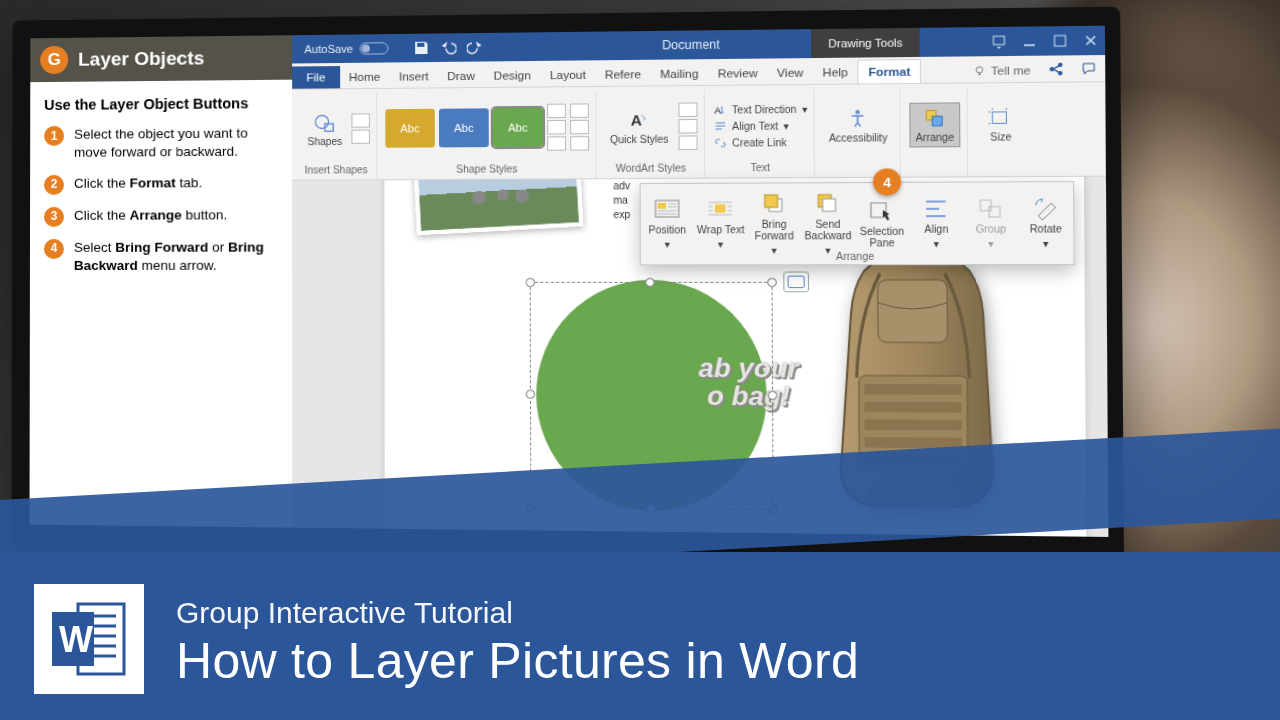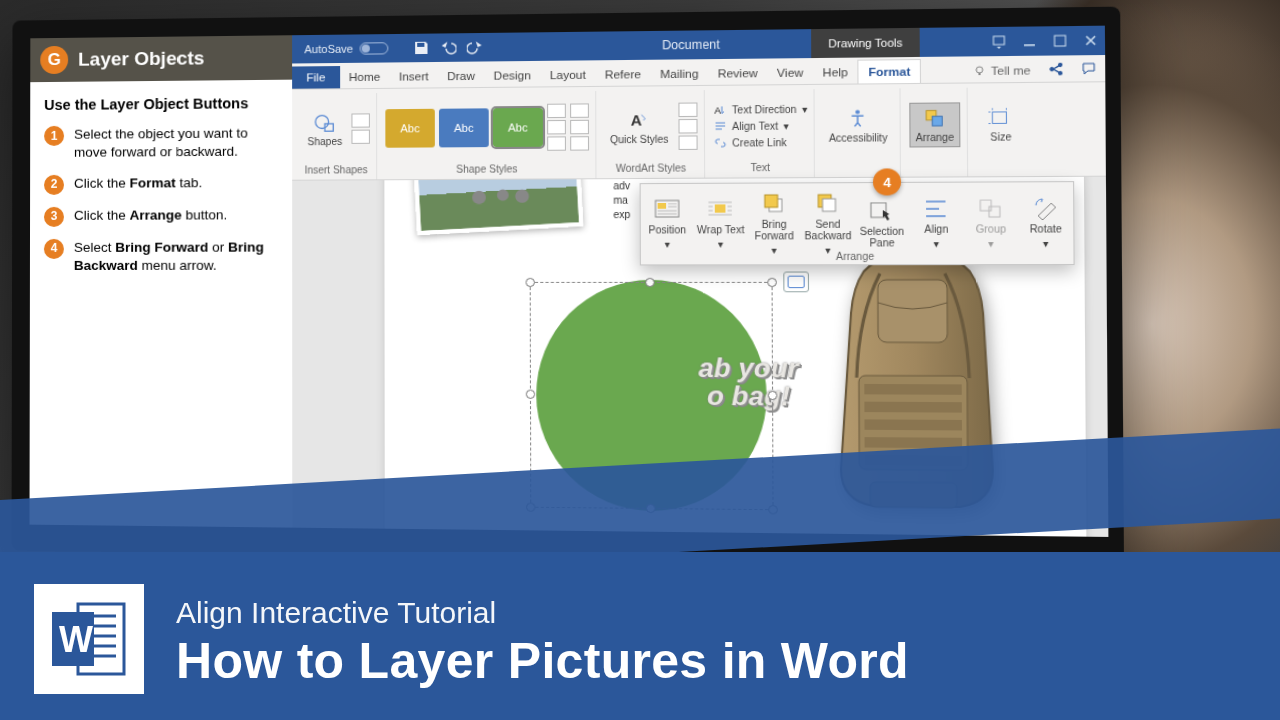--- a/index.html
+++ b/index.html
@@ -104,21 +104,21 @@
   .backpack { position:absolute; left:400px; top:90px; width:200px; height:260px; }
   .backpack svg { width:100%; height:100%; filter:drop-shadow(3px 6px 8px rgba(0,0,0,.35)); }
 
   
   .overlay { position:absolute; left:0; right:0; bottom:0; height:220px; }
   .ov-top { position:absolute; left:0; right:0; top:0; height:90px; background:#2b579a; transform:skewY(-3.2deg); transform-origin:left top; opacity:.92; }
   .ov-bot { position:absolute; left:0; right:0; bottom:0; height:168px; background:#2b579a; }
   .ov-logo { position:absolute; left:34px; bottom:26px; width:110px; height:110px; background:#fff; display:flex; align-items:center; justify-content:center; }
   .ov-text { position:absolute; left:176px; bottom:30px; color:#fff; }
   .ov-sub { font-size:30px; font-weight:400; opacity:.95; margin-bottom:2px; }
-  .ov-main { font-size:50px; font-weight:700; letter-spacing:.3px; }
+  .ov-main { font-size:50px; font-weight:400; letter-spacing:.3px; }
 
   svg { display:block; }
 </style>
 </head>
 <body>
 
 <div class="photo-bg"></div>
 
 <div class="monitor">
   <div class="screen">
@@ -471,16 +471,16 @@
       <line x1="40" y1="20" x2="70" y2="20" stroke="#2b579a" stroke-width="3"></line>
       <line x1="40" y1="30" x2="70" y2="30" stroke="#2b579a" stroke-width="3"></line>
       <line x1="40" y1="40" x2="70" y2="40" stroke="#2b579a" stroke-width="3"></line>
       <line x1="40" y1="50" x2="70" y2="50" stroke="#2b579a" stroke-width="3"></line>
       <line x1="40" y1="60" x2="70" y2="60" stroke="#2b579a" stroke-width="3"></line>
       <rect x="6" y="16" width="42" height="54" fill="#2b579a"></rect>
       <text x="13" y="56" font-size="36" font-weight="700" fill="#fff" font-family="Segoe UI">W</text>
     </svg>
   </div>
   <div class="ov-text">
-    <div class="ov-sub">Align Interactive Tutorial</div>
+    <div class="ov-sub">Group Interactive Tutorial</div>
     <div class="ov-main">How to Layer Pictures in Word</div>
   </div>
 </div>
 
 </body></html>

